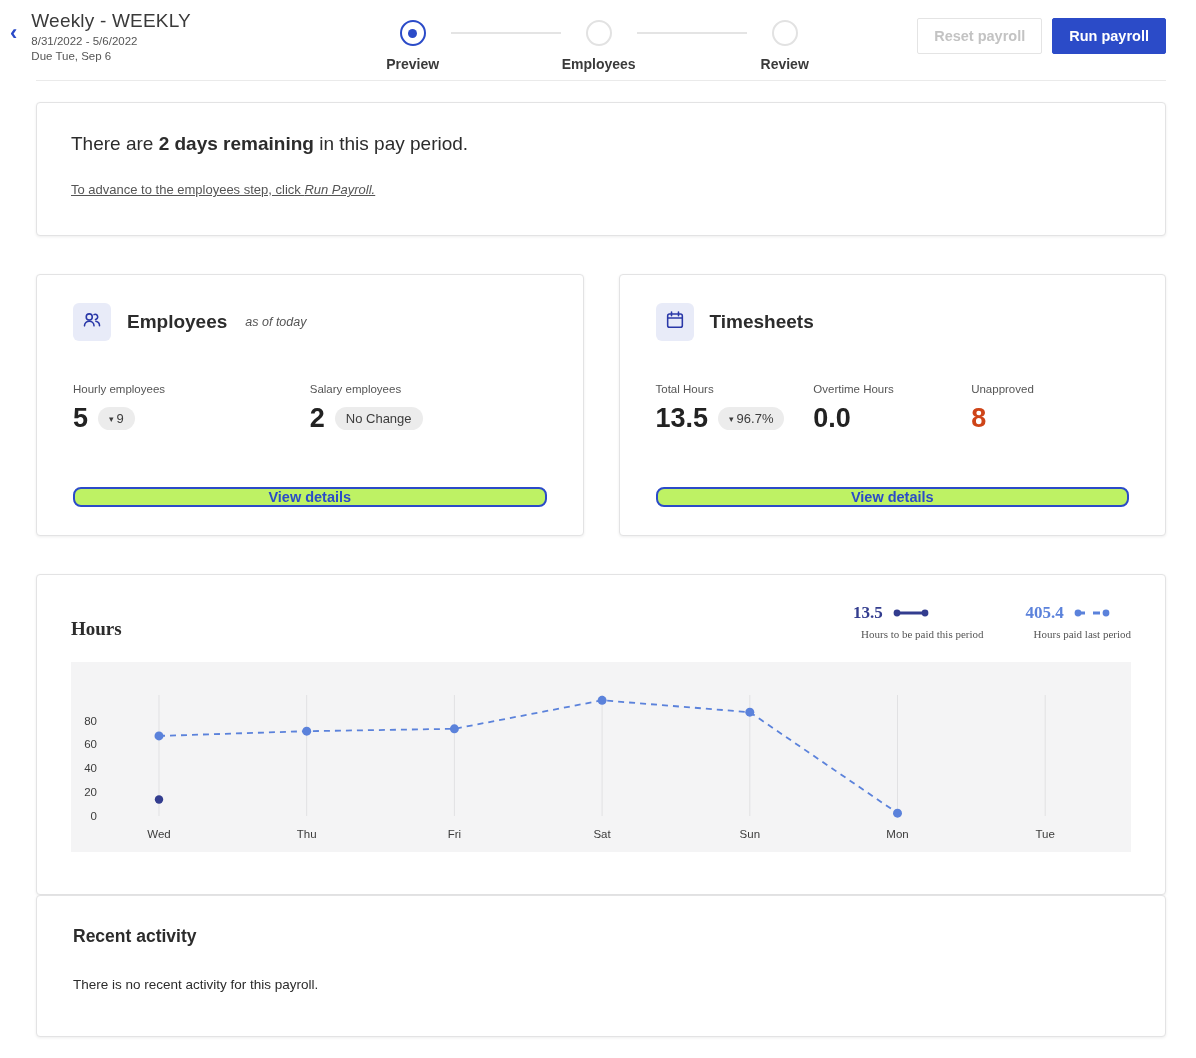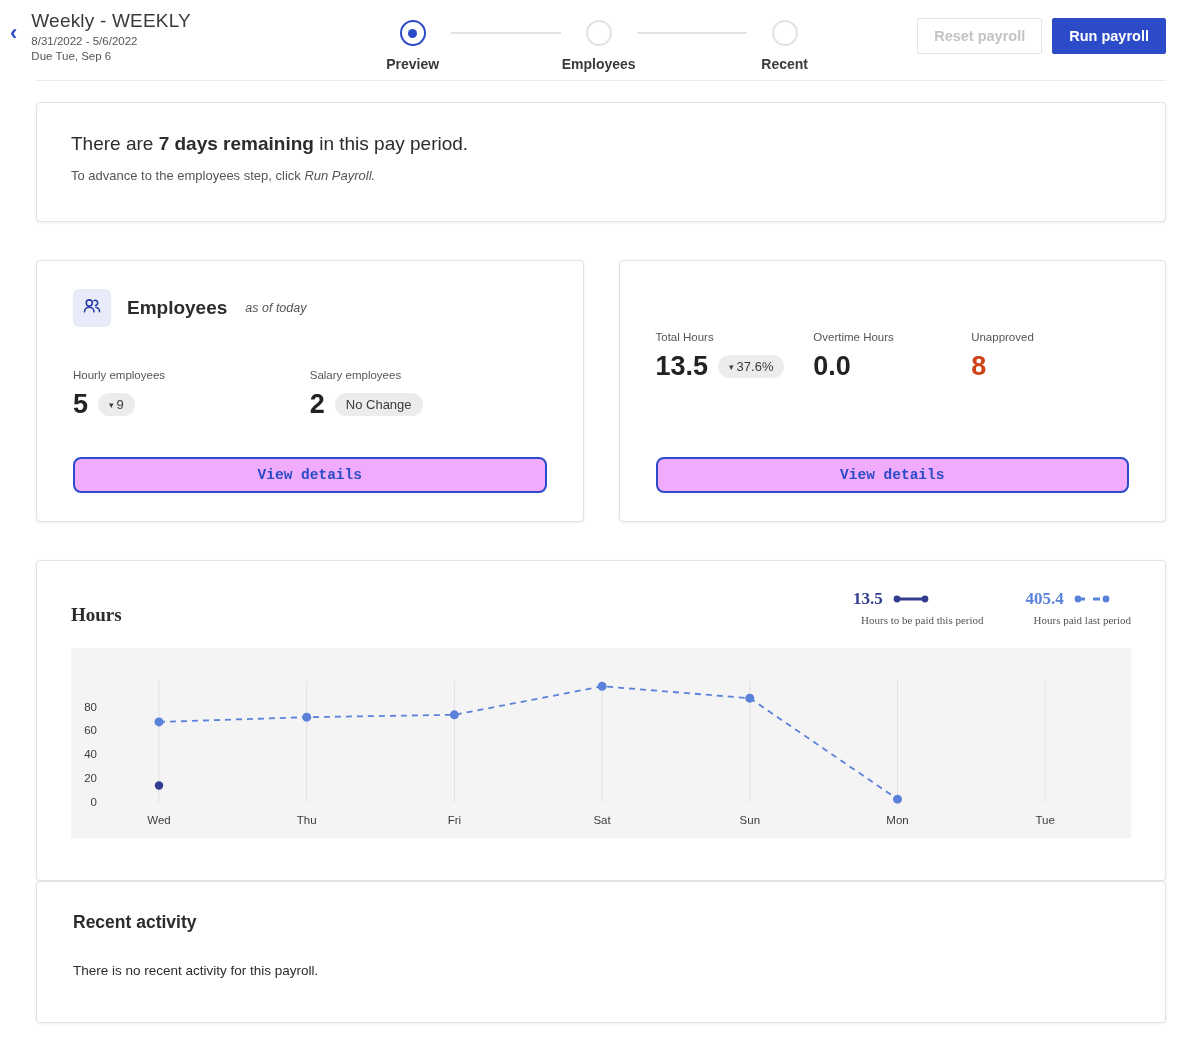--- a/index.html
+++ b/index.html
@@ -45,41 +45,41 @@
   .btn{font-family:inherit;font-size:14.5px;font-weight:bold;border-radius:2px;padding:9px 16px;cursor:pointer;}
   .btn-reset{background:#fff;color:#C3C3C3;border:1px solid #E4E4E4;cursor:default;}
   .btn-run{background:var(--primary-blue);color:#fff;border:1px solid var(--primary-blue);}
   .header-divider{border:none;border-top:1px solid #EAEAEA;margin:0;}
   
   .card{background:#fff;border:1px solid var(--card-border);border-radius:4px;
         box-shadow:0 1px 3px rgba(0,0,0,.07);}
   .notice-card{margin-top:21px;padding:30px 34px 38px;}
   .notice-line1{font-size:19px;color:#2C2C2C;}
   .notice-line1 b{font-weight:bold;}
-  .notice-line2{font-size:13px;color:var(--text-mid);margin-top:13px;}
+  .notice-line2{font-size:13px;color:var(--text-mid);margin-top:27px;text-decoration:underline;}
   .notice-line2 i{font-style:italic;}
   .cards-row{display:flex;gap:35px;margin-top:38px;}
   .summary-card{width:548px;height:262px;padding:28px 36px;display:flex;flex-direction:column;}
   .card-head{display:flex;align-items:center;gap:16px;}
   .icon-tile{width:38px;height:38px;border-radius:6px;background:var(--icon-tile-bg);
              display:flex;align-items:center;justify-content:center;flex:none;}
   .card-title{font-size:19px;font-weight:bold;color:#2C2C2C;}
   .card-subtitle{font-size:12.5px;font-style:italic;color:var(--text-mid);margin-left:2px;}
   .stats-row{display:flex;margin-top:42px;}
   .stat{flex:1;}
   .stat-label{font-size:11.5px;color:var(--text-mid);}
   .stat-value-row{display:flex;align-items:center;gap:10px;margin-top:8px;}
   .stat-value{font-size:27px;font-weight:bold;color:#222;}
   .stat-value.alert{color:var(--alert-red);}
   .pill{background:var(--pill-bg);border-radius:13px;padding:4px 11px;font-size:13px;color:#3C3C3C;
         display:inline-flex;align-items:center;gap:3px;}
   .pill .arrow{font-size:9px;color:#3C3C3C;}
-  .view-details{margin-top:auto;width:100%;background:#f0abfc;border:2px solid var(--primary-blue);
+  .view-details{margin-top:auto;width:100%;background:#bef264;border:2px solid var(--primary-blue);
                 border-radius:8px;color:var(--primary-blue);font-size:14.5px;font-weight:bold;
-                padding:8px 0;cursor:pointer;font-family:Liberation Mono, monospace;}
+                padding:0 0;cursor:pointer;font-family:Liberation Sans, sans-serif;}
   
   .hours-card{margin-top:38px;padding:28px 34px 42px;}
   .hours-head{display:flex;align-items:flex-end;font-family:Liberation Serif, serif;}
   .hours-title{font-size:19px;font-weight:bold;color:#2C2C2C;}
   .hours-legend{margin-left:auto;display:flex;gap:42px;}
   .legend-item{text-align:left;}
   .legend-value-row{display:flex;align-items:center;gap:8px;}
   .legend-value{font-size:17px;font-weight:bold;}
   .legend-label{font-size:11px;color:var(--text-mid);margin-top:5px;padding-left:8px;}
   .chart-area{margin-top:22px;background:var(--chart-bg);}
@@ -115,33 +115,33 @@
           <div class="step-circle">
               <div class="step-dot"></div>
             </div>
           <div class="step-label">Employees</div>
         </div>
         <div class="step-line"></div>
         <div class="step inactive">
           <div class="step-circle">
               <div class="step-dot"></div>
             </div>
-          <div class="step-label">Recent</div>
+          <div class="step-label">Review</div>
         </div>
       </div>
     </div>
     <div class="header-actions">
       <button class="btn btn-reset">Reset payroll</button>
       <button class="btn btn-run">Run payroll</button>
     </div>
   </div>
   <hr class="header-divider">
 
   <div class="card notice-card">
-    <div class="notice-line1"><span>There are </span><b>7 days remaining</b><span> in this pay period.</span></div>
+    <div class="notice-line1"><span>There are </span><b>2 days remaining</b><span> in this pay period.</span></div>
     <div class="notice-line2"><span>To advance to the employees step, click </span><i>Run Payroll.</i></div>
   </div>
 
   <div class="cards-row">
 
     <div class="card summary-card">
       <div class="card-head">
         <div class="icon-tile">
           <span>
             <svg width="22" height="22" viewBox="0 0 24 24" fill="none" stroke="#2A38A8" stroke-width="1.7" stroke-linecap="round">
@@ -173,28 +173,41 @@
             <span class="pill">
                 <span>No Change</span>
               </span>
           </div>
         </div>
       </div>
       <button class="view-details">View details</button>
     </div>
 
     <div class="card summary-card">
+      <div class="card-head">
+        <div class="icon-tile">
+          <span>
+            <svg width="22" height="22" viewBox="0 0 24 24" fill="none" stroke="#2A38A8" stroke-width="1.7" stroke-linecap="round">
+              <rect x="4" y="5.5" width="16" height="14.5" rx="2"></rect>
+              <line x1="8.2" y1="3.4" x2="8.2" y2="7.4"></line>
+              <line x1="15.8" y1="3.4" x2="15.8" y2="7.4"></line>
+              <line x1="4.4" y1="9.8" x2="19.6" y2="9.8"></line>
+            </svg>
+          </span>
+        </div>
+        <span class="card-title">Timesheets</span>
+      </div>
       <div class="stats-row">
         <div class="stat">
           <div class="stat-label">Total Hours</div>
           <div class="stat-value-row">
             <span class="stat-value">13.5</span>
             <span class="pill">
                 <span class="arrow">▾</span>
-                <span>37.6%</span>
+                <span>96.7%</span>
               </span>
           </div>
         </div>
         <div class="stat">
           <div class="stat-label">Overtime Hours</div>
           <div class="stat-value-row">
             <span class="stat-value">0.0</span>
           </div>
         </div>
         <div class="stat">

